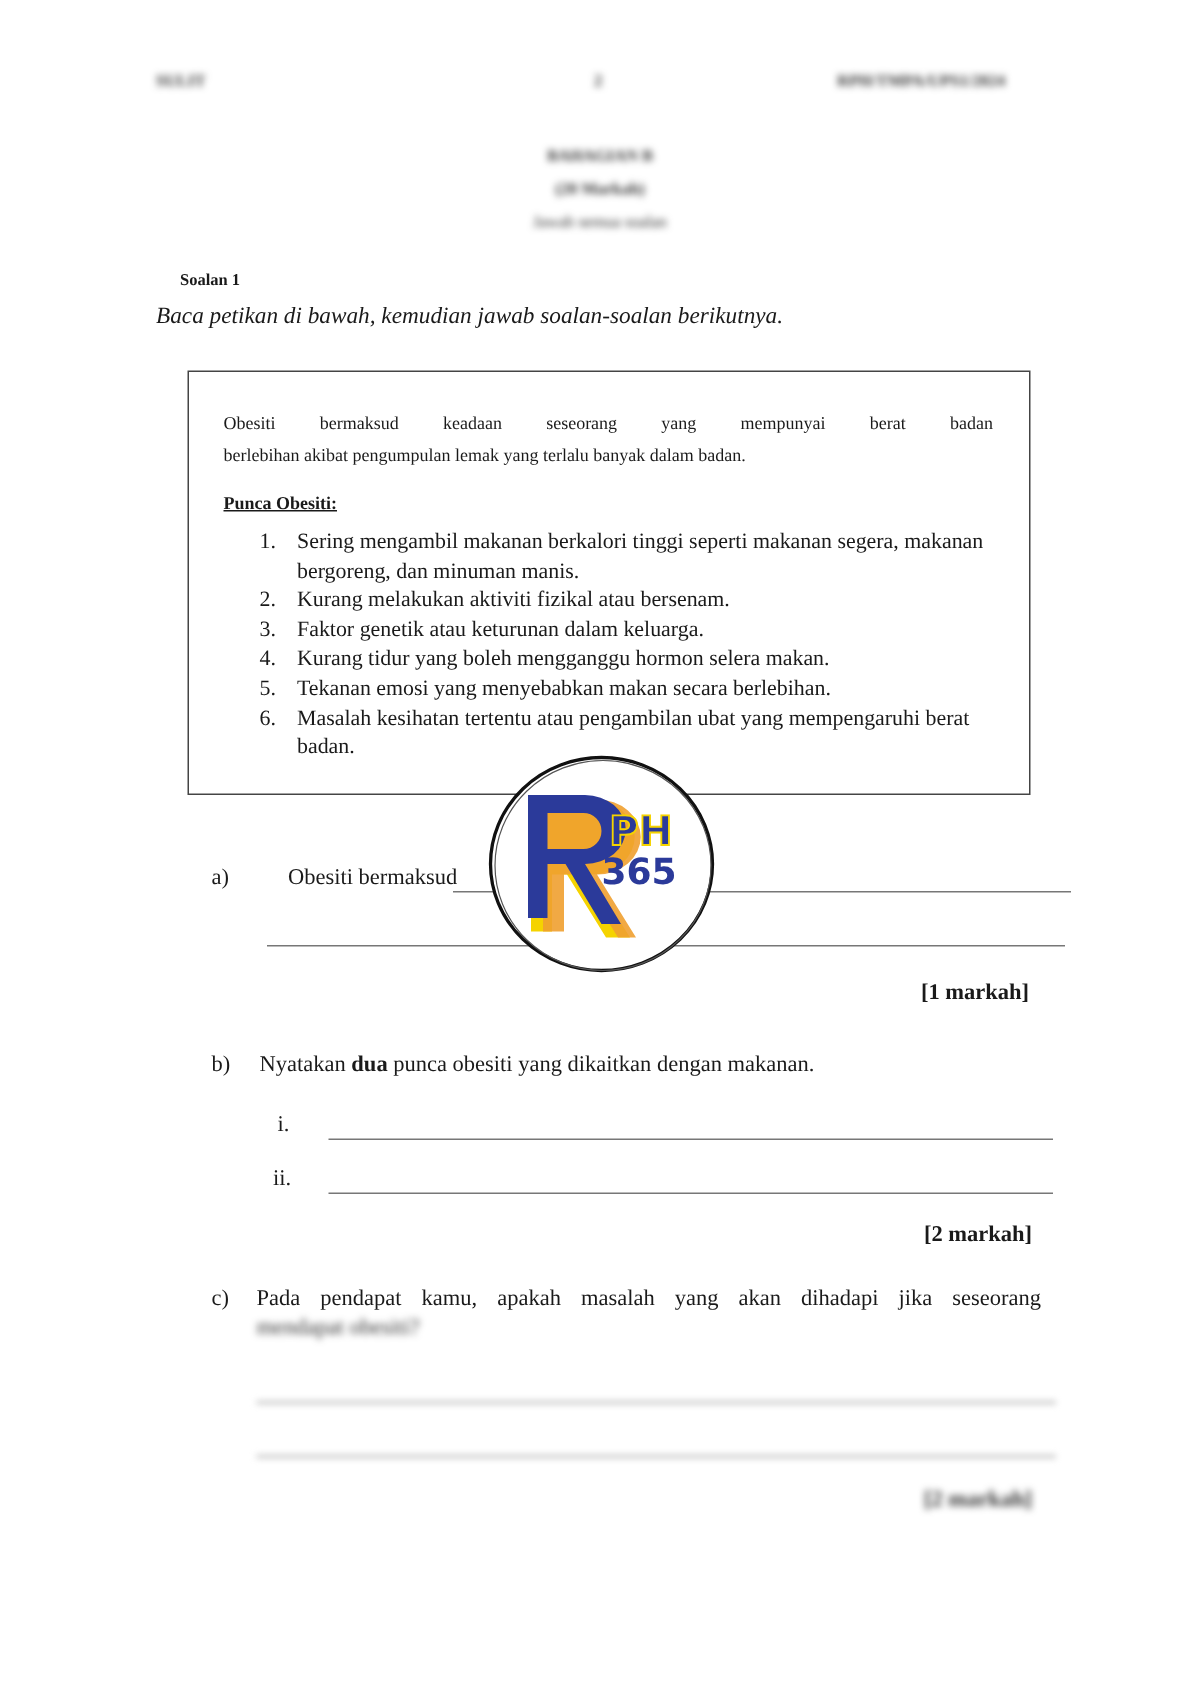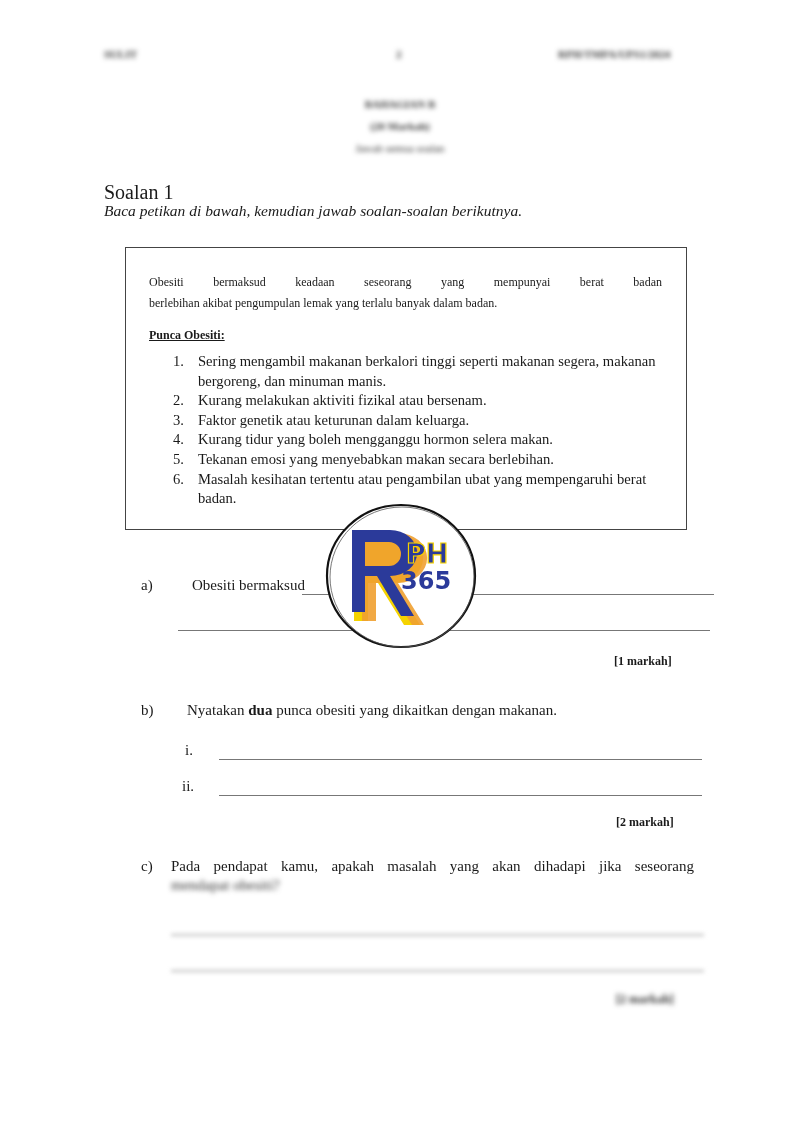--- a/index.html
+++ b/index.html
@@ -2,32 +2,32 @@
 <html><head>
 <meta charset="utf-8">
 <style>
   html, body { margin:0; padding:0; background:#ffffff; }
   body { width:800px; height:1131px; position:relative; overflow:hidden;
          font-family:"Liberation Serif", "DejaVu Serif", serif; color:#1a1a1a; }
   .abs { position:absolute; }
   .blur { filter:blur(2.6px); color:#333; }
   .hdr { top:48px; font-size:11px; font-weight:bold; }
   .sec-title { left:0; width:800px; text-align:center; font-weight:bold; font-size:11px; }
-  .q-title { left:104px; top:181px; font-weight:normal; font-size:20px; }
+  .q-title { left:120px; top:181px; font-weight:bold; font-size:11px; }
   .q-instr { left:104px; top:202px; font-style:italic; font-size:15.5px; }
   .passage { left:125px; top:247px; width:562px; height:283px; border:1.3px solid #444; box-sizing:border-box; }
   .passage .intro { position:absolute; left:23px; top:24px; width:513px; font-size:12px; line-height:21px; text-align:justify; text-align-last:left; }
   .passage .intro-l1 { text-align-last:justify; display:block; }
   .passage .subhead { position:absolute; left:23px; top:80px; font-weight:bold; font-size:12px; text-decoration:underline; }
   .passage ol { position:absolute; left:23px; top:104px; width:520px; margin:0; padding:0; list-style:none; font-size:14.6px; line-height:19.6px; }
   .passage li { position:relative; padding-left:49px; }
   .passage li .num { position:absolute; left:24px; }
   .qtext { font-size:15px; }
   .line { position:absolute; height:0; border-top:1.2px solid #777; }
-  .marks { font-weight:bold; font-size:12px; }
+  .marks { font-weight:bold; font-size:15px; }
   .logo { left:316px; top:497px; width:170px; height:158px; }
 </style>
 </head>
 <body>
 
 <div class="abs hdr blur" style="left:104px;">SULIT</div>
 <div class="abs hdr blur" style="left:396px;">2</div>
 <div class="abs hdr blur" style="left:558px;">RPH/TMPA/UPS1/2024</div>
 
 <div class="abs sec-title blur" style="top:98px;">BAHAGIAN B</div>
@@ -68,21 +68,21 @@
     <path d="M46 36 h36 a28 24 0 0 1 0 50 l26 42 h-12 l-26 -42 h-10 v38 h-14 z" fill="#f0a030" opacity="0.9"></path>
 
     <path d="M36 33 h38 a26 22 0 0 1 0 46 l24 40 h-13 l-24 -40 h-12 v36 h-13 z M49 45 v24 h24 a12 12 0 0 0 0 -24 z" fill="#2b3a9a"></path>
     <rect x="49" y="45" width="24" height="24" fill="#ffffff" opacity="0"></rect>
     <text x="90" y="66" font-family="DejaVu Sans, sans-serif" font-weight="bold" font-size="27" fill="#2b3a9a" stroke="#f5d300" stroke-width="1.2">PH</text>
     <text x="85" y="92" font-family="DejaVu Sans, sans-serif" font-weight="bold" font-size="24" fill="#2b3a9a">365</text>
   </svg>
 </div>
 
 <div class="abs qtext" style="left:141px;top:702px;">b)</div>
-<div class="abs qtext" style="left:187px;top:702px;"><span>Nyatakan </span><b>dua</b><span> punca obesiti yang dikaitkan dengan makanan.</span></div>
+<div class="abs qtext" style="left:173px;top:702px;"><span>Nyatakan </span><b>dua</b><span> punca obesiti yang dikaitkan dengan makanan.</span></div>
 <div class="abs qtext" style="left:185px;top:742px;">i.</div>
 <div class="line" style="left:219px;top:759px;width:483px;"></div>
 <div class="abs qtext" style="left:182px;top:778px;">ii.</div>
 <div class="line" style="left:219px;top:795px;width:483px;"></div>
 <div class="abs marks" style="left:616px;top:815px;">[2 markah]</div>
 
 <div class="abs qtext" style="left:141px;top:858px;">c)</div>
 <div class="abs qtext" style="left:171px;top:858px;width:523px;text-align:justify;text-align-last:justify;">Pada pendapat kamu, apakah masalah yang akan dihadapi jika seseorang</div>
 <div class="abs qtext blur" style="left:171px;top:877px;">mendapat obesiti?</div>
 <div class="line" style="left:171px;top:934px;width:533px;border-top:2px solid #bbb;filter:blur(2px);"></div>

